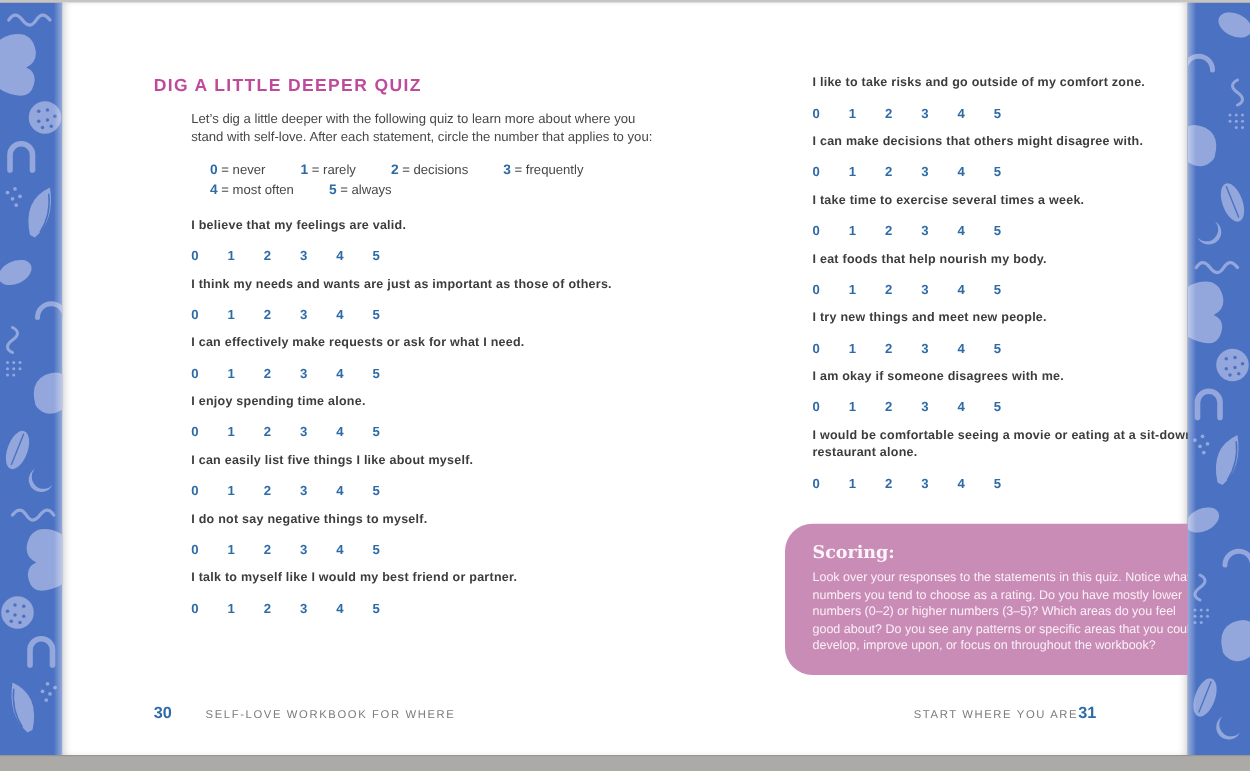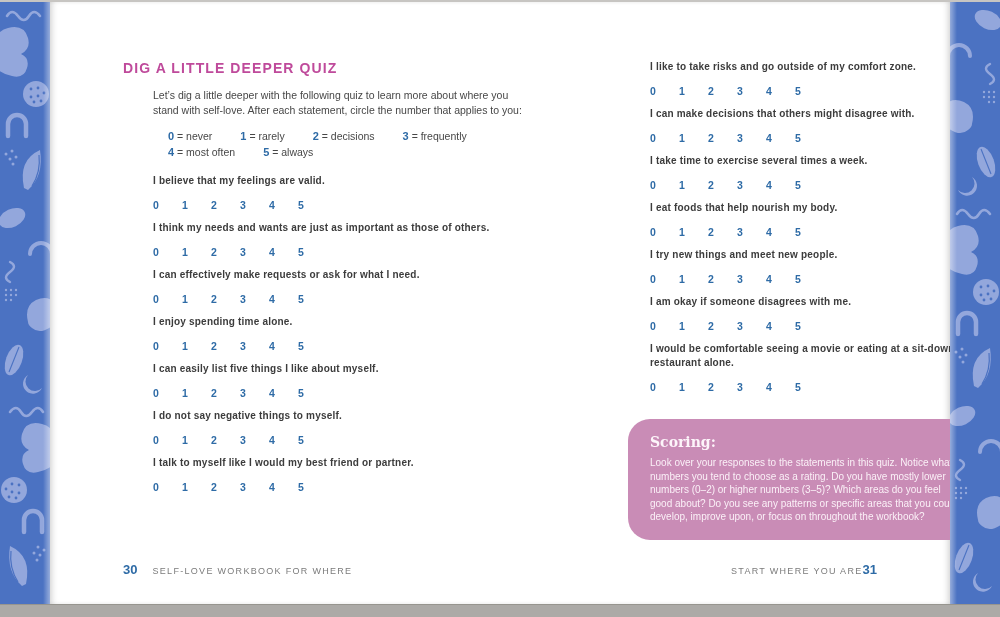--- a/index.html
+++ b/index.html
@@ -39,21 +39,21 @@
   .rating-row{line-height:16px;}
   .rnum{display:inline-block;width:29px;font-size:10.5px;font-weight:700;color:#2e6ba6;}
 
   .scoring-box{
     margin:24px 0 0 -22px;width:352px;box-sizing:border-box;
     background:#c98cb6;border-radius:22px;padding:15px 22px 16px;
   }
   .scoring-title{font-family:"DejaVu Serif",serif;font-weight:700;font-size:14px;color:#fdf5fa;margin:0 0 6px;}
   .scoring-body{margin:0;font-size:10px;line-height:13.5px;color:#fbf0f7;}
 
-  .footer-left{position:absolute;left:73px;top:560px;display:flex;align-items:baseline;gap:15px;}
+  .footer-left{position:absolute;left:73px;top:560px;display:flex;align-items:baseline;gap:27px;}
   .footer-right{position:absolute;right:73px;top:560px;display:flex;align-items:baseline;}
   .pagenum{font-size:13px;font-weight:700;color:#2e6ba6;}
   .running-head{font-size:9px;letter-spacing:1.3px;color:#7b7b7b;}
 </style>
 </head>
 <body>
 
 <svg width="0" height="0" style="position:absolute" aria-hidden="true">
   <defs>
     <g id="dgA">

